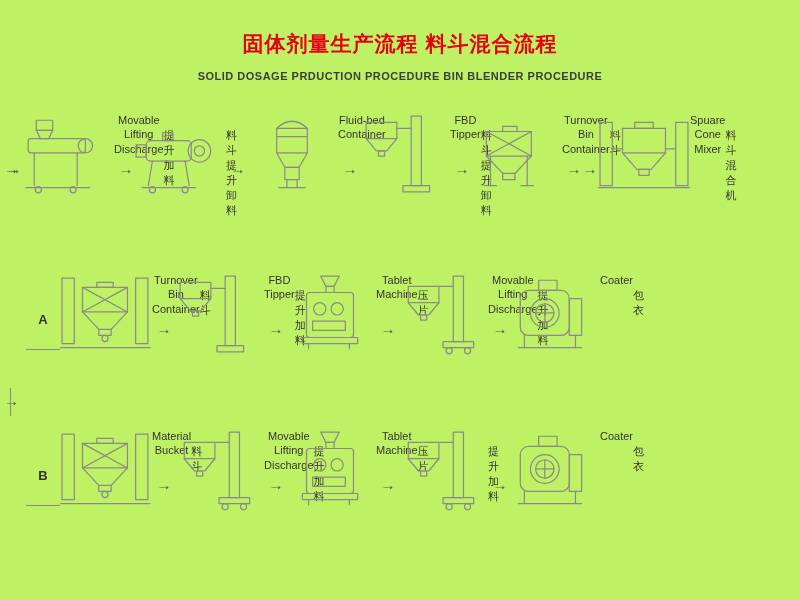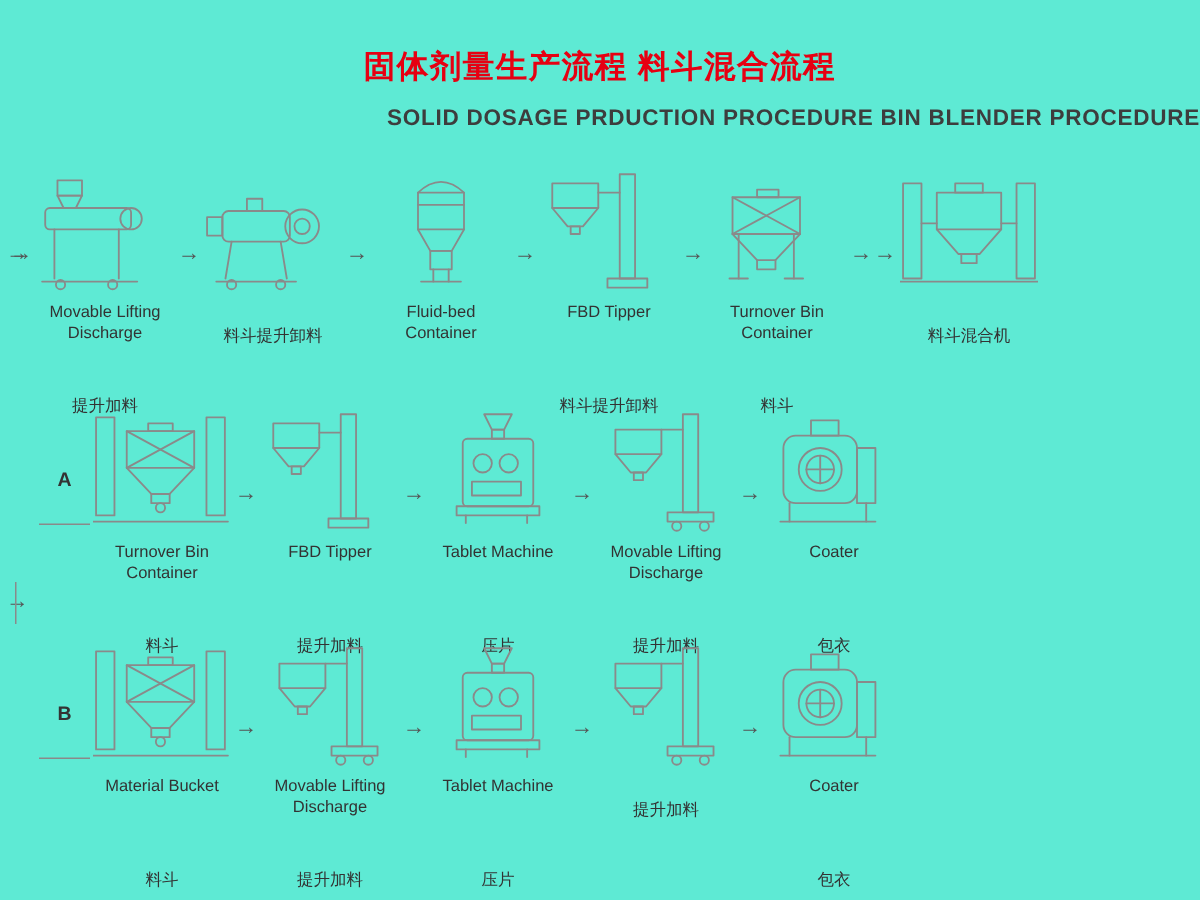--- a/index.html
+++ b/index.html
@@ -1,26 +1,26 @@
 <!DOCTYPE html>
 <html><head>
 <meta charset="utf-8">
 <style>
   html,body{margin:0;padding:0;}
-  .page{position:relative;width:800px;height:600px;background:#5eead4;overflow:hidden;
+  .page{position:relative;width:800px;height:600px;background:#bef264;overflow:hidden;
         font-family:"Liberation Sans", sans-serif;}
   .title-cn{position:absolute;top:30px;left:0;width:100%;text-align:center;
             font-size:21px;font-weight:bold;color:#e60012;letter-spacing:1px;}
-  .title-en{position:absolute;top:70px;left:0;width:100%;text-align:right;
-            font-size:15px;font-weight:bold;color:#3d3d3d;letter-spacing:.5px;}
+  .title-en{position:absolute;top:70px;left:0;width:100%;text-align:center;
+            font-size:11px;font-weight:bold;color:#3d3d3d;letter-spacing:.5px;}
   .flow-row{position:absolute;display:flex;align-items:flex-start;}
   #row1{left:6px;top:108px;}
   #row2{left:26px;top:268px;}
   #row3{left:26px;top:424px;}
-  .flow-item{display:flex;flex-direction:column;align-items:center;width:96px;flex:0 0 auto;}
+  .flow-item{display:flex;flex-direction:row;align-items:flex-start;width:96px;flex:0 0 auto;}
   .icon-box{height:88px;display:flex;align-items:flex-end;justify-content:center;}
   .icon-box svg{display:block;stroke:#8a8a8a;fill:none;stroke-width:1.2;
                 stroke-linecap:round;stroke-linejoin:round;}
   .label-en{margin-top:5px;font-size:11px;color:#333;text-align:center;line-height:1.3;
             height:42px;overflow:visible;}
   .label-cn{margin-top:20px;font-size:11px;color:#333;text-align:center;}
   .flow-arrow{align-self:flex-start;margin-top:52px;font-size:15px;color:#555;
               width:16px;text-align:center;flex:0 0 auto;}
   .entry-arrow{position:absolute;font-size:15px;color:#555;}
   #entry-arrow-top{left:4px;top:160px;}
@@ -137,20 +137,21 @@
             <rect x="76" y="8" width="12" height="62"></rect>
             <line x1="14" y1="34" x2="24" y2="34"></line>
             <line x1="76" y1="34" x2="66" y2="34"></line>
             <rect x="36" y="8" width="18" height="6"></rect>
             <rect x="24" y="14" width="42" height="24"></rect>
             <path d="M24,38 L38,54 L52,54 L66,38"></path>
             <rect x="40" y="54" width="10" height="6"></rect>
             <line x1="0" y1="72" x2="90" y2="72"></line>
           </svg>
         </div>
+        <div class="label-en">Spuare Cone Mixer</div>
         <div class="label-cn">料斗混合机</div>
       </div>
     </div>
   <div class="flow-row" id="row2">
       <div class="branch">
         <span class="branch-letter">A</span>
         <span class="branch-line"></span>
       </div>
       <div class="flow-item">
         <div class="icon-box">

